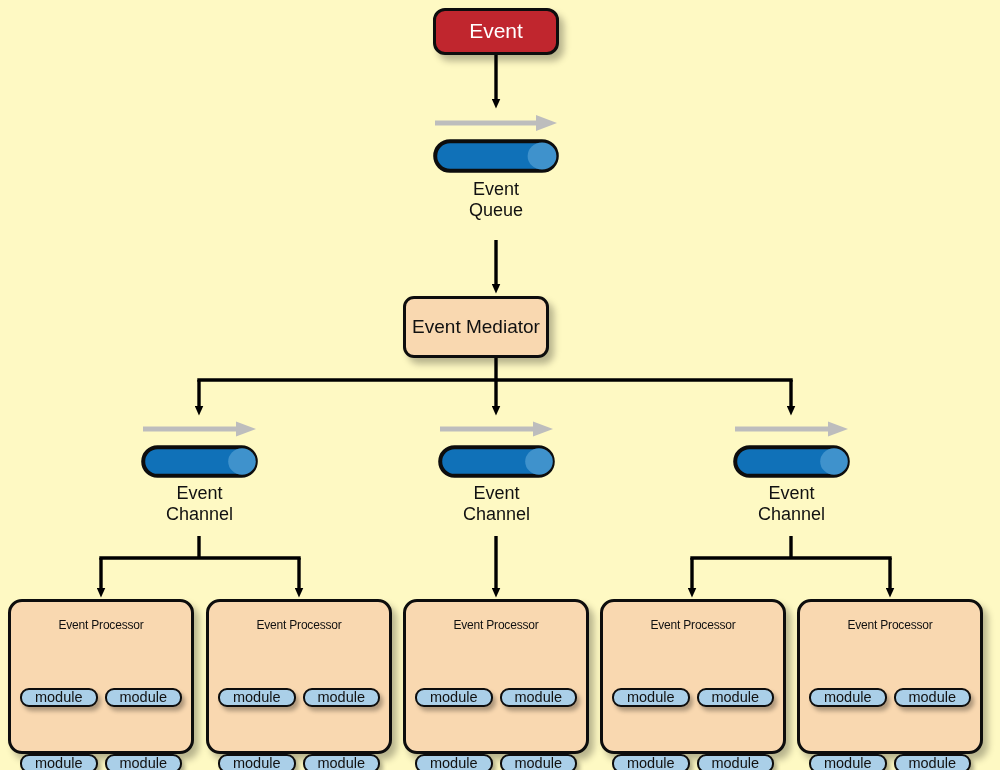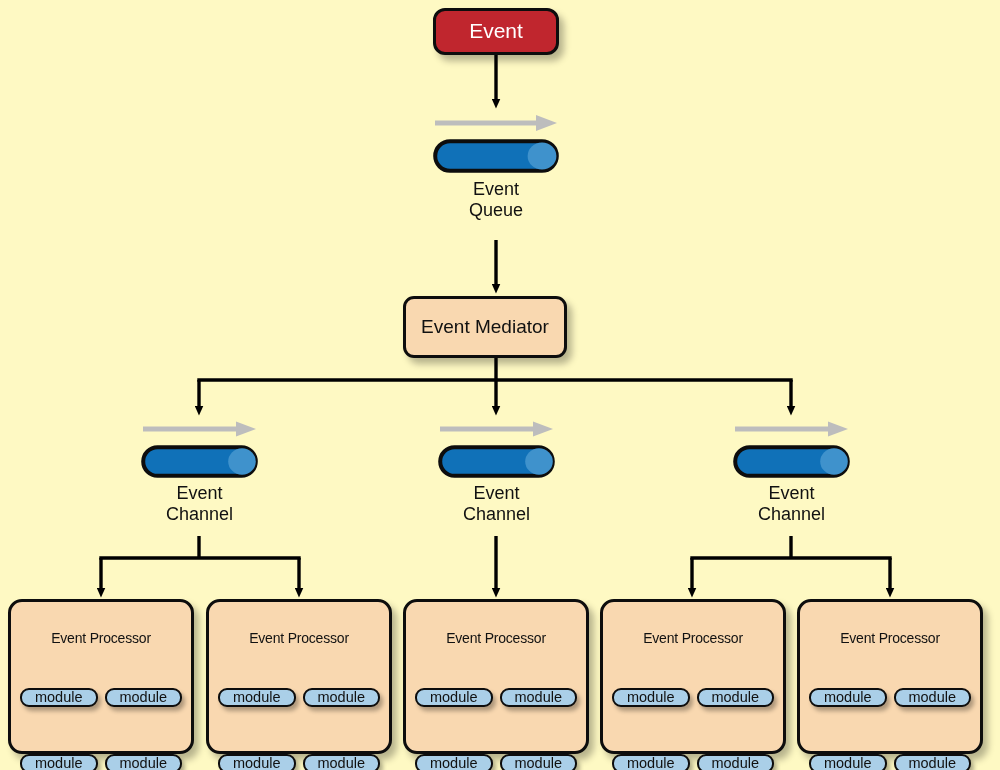--- a/index.html
+++ b/index.html
@@ -51,24 +51,23 @@
     display: block;
     border-radius: 14px;
   }
 
   .processor-title {
     position: absolute;
     top: 17px;
     left: 0;
     right: 0;
     text-align: center;
-    font-size: 14px;
+    font-size: 12px;
     color: #111111;
     letter-spacing: -0.2px;
-    margin-top: 12px;
   }
 
   .module-grid {
     position: absolute;
     top: 46px;
     left: 9px;
     right: 9px;
     bottom: 14px;
     display: grid;
     grid-template-columns: 1fr 1fr;
@@ -172,21 +171,21 @@
     <svg class="cylinder" style="top:26px;" width="126" height="34" viewBox="0 0 126 34" xmlns="http://www.w3.org/2000/svg">
       <rect x="2.2" y="2.2" width="121.6" height="29.6" rx="14.8" ry="14.8" fill="#1071b8" stroke="#0d0d0d" stroke-width="4"></rect>
       <ellipse cx="109" cy="17" rx="14.4" ry="13.6" fill="#3f92cc"></ellipse>
     </svg>
     <div class="cyl-label" style="top:66px;">
       <div>Event</div>
       <div>Queue</div>
     </div>
   </div>
 
-  <div class="node node-mediator" style="left:403px; top:296px; width:164px; height:62px;">
+  <div class="node node-mediator" style="left:403px; top:296px; width:146px; height:62px;">
     <span>Event Mediator</span>
   </div>
 
   <div class="cylinder-group" style="left:141px; top:420px; width:117px; height:120px;">
     <svg class="cyl-arrow" width="117" height="20" viewBox="0 0 117 20" xmlns="http://www.w3.org/2000/svg">
       <line x1="2" y1="9" x2="96" y2="9" stroke="#bdbdbd" stroke-width="5"></line>
       <path d="M95,1.5 L115,9 L95,16.5 Z" fill="#bdbdbd"></path>
     </svg>
     <svg class="cylinder" style="top:25px;" width="117" height="33" viewBox="0 0 117 33" xmlns="http://www.w3.org/2000/svg">
       <rect x="2.2" y="2.2" width="112.6" height="28.6" rx="14.3" ry="14.3" fill="#1071b8" stroke="#0d0d0d" stroke-width="4"></rect>

